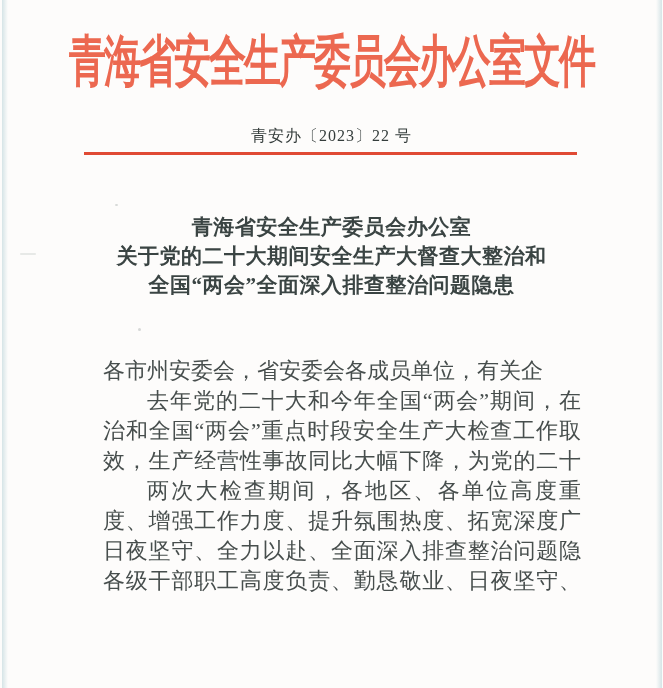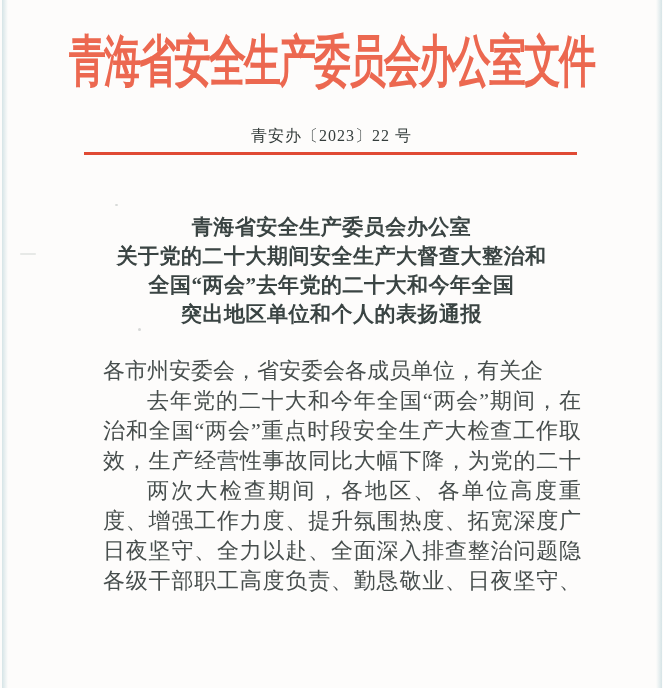--- a/index.html
+++ b/index.html
@@ -107,22 +107,21 @@
     <span class="stretch">青海省安全生产委员会办公室文件</span>
   </div>
 
   <div class="doc-number">青安办〔2023〕22 号</div>
 
   <div class="red-rule"></div>
 
   <div class="doc-title">
     <div>青海省安全生产委员会办公室</div>
     <div>关于党的二十大期间安全生产大督查大整治和</div>
-    <div>全国“两会”去年党的二十大和今年全国</div>
-    <div>突出地区单位和个人的表扬通报</div>
+    <div>全国“两会”全面深入排查整治问题隐患</div>
   </div>
 
   <div class="doc-body">
       <div class="body-line">各市州安委会，省安委会各成员单位，有关企业：</div>
       <div class="body-line fill indent">去年党的二十大和今年全国“两会”期间，在省委省政府</div>
       <div class="body-line fill">治和全国“两会”重点时段安全生产大检查工作取得了显著成</div>
       <div class="body-line fill">效，生产经营性事故同比大幅下降，为党的二十大和全国“两</div>
       <div class="body-line fill indent">两次大检查期间，各地区、各单位高度重视，强化行动速</div>
       <div class="body-line fill">度、增强工作力度、提升氛围热度、拓宽深度广度，全面动员、</div>
       <div class="body-line fill">日夜坚守、全力以赴、全面深入排查整治问题隐患；安全生产</div>

